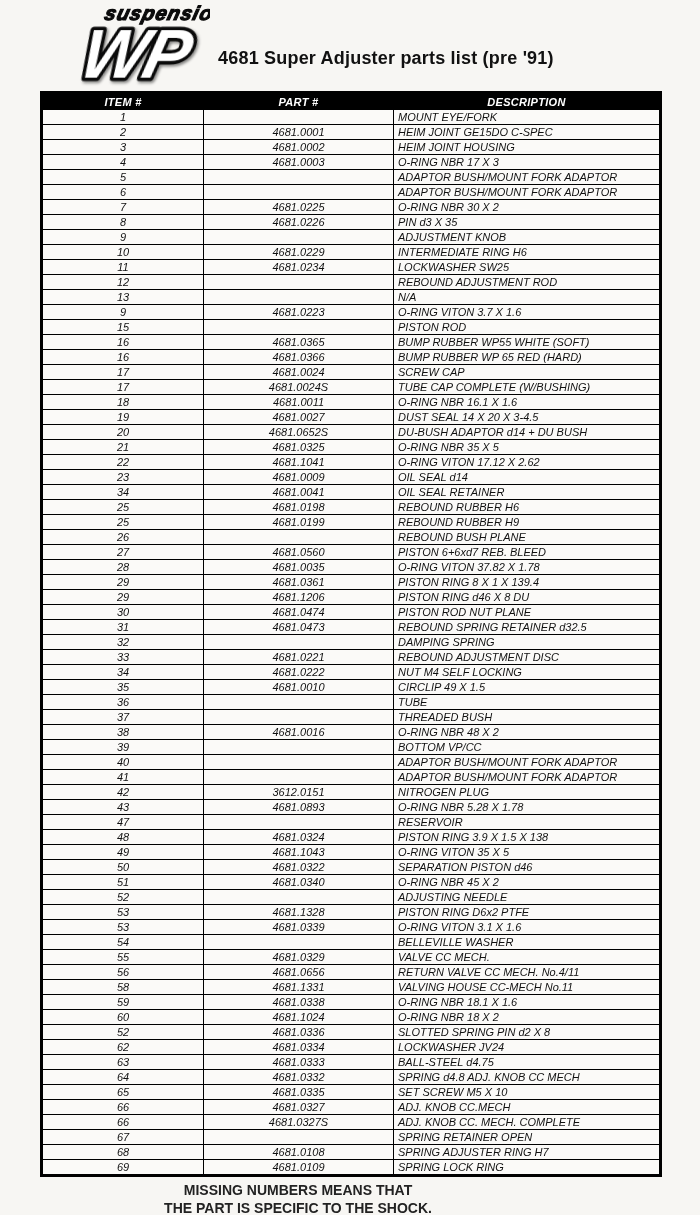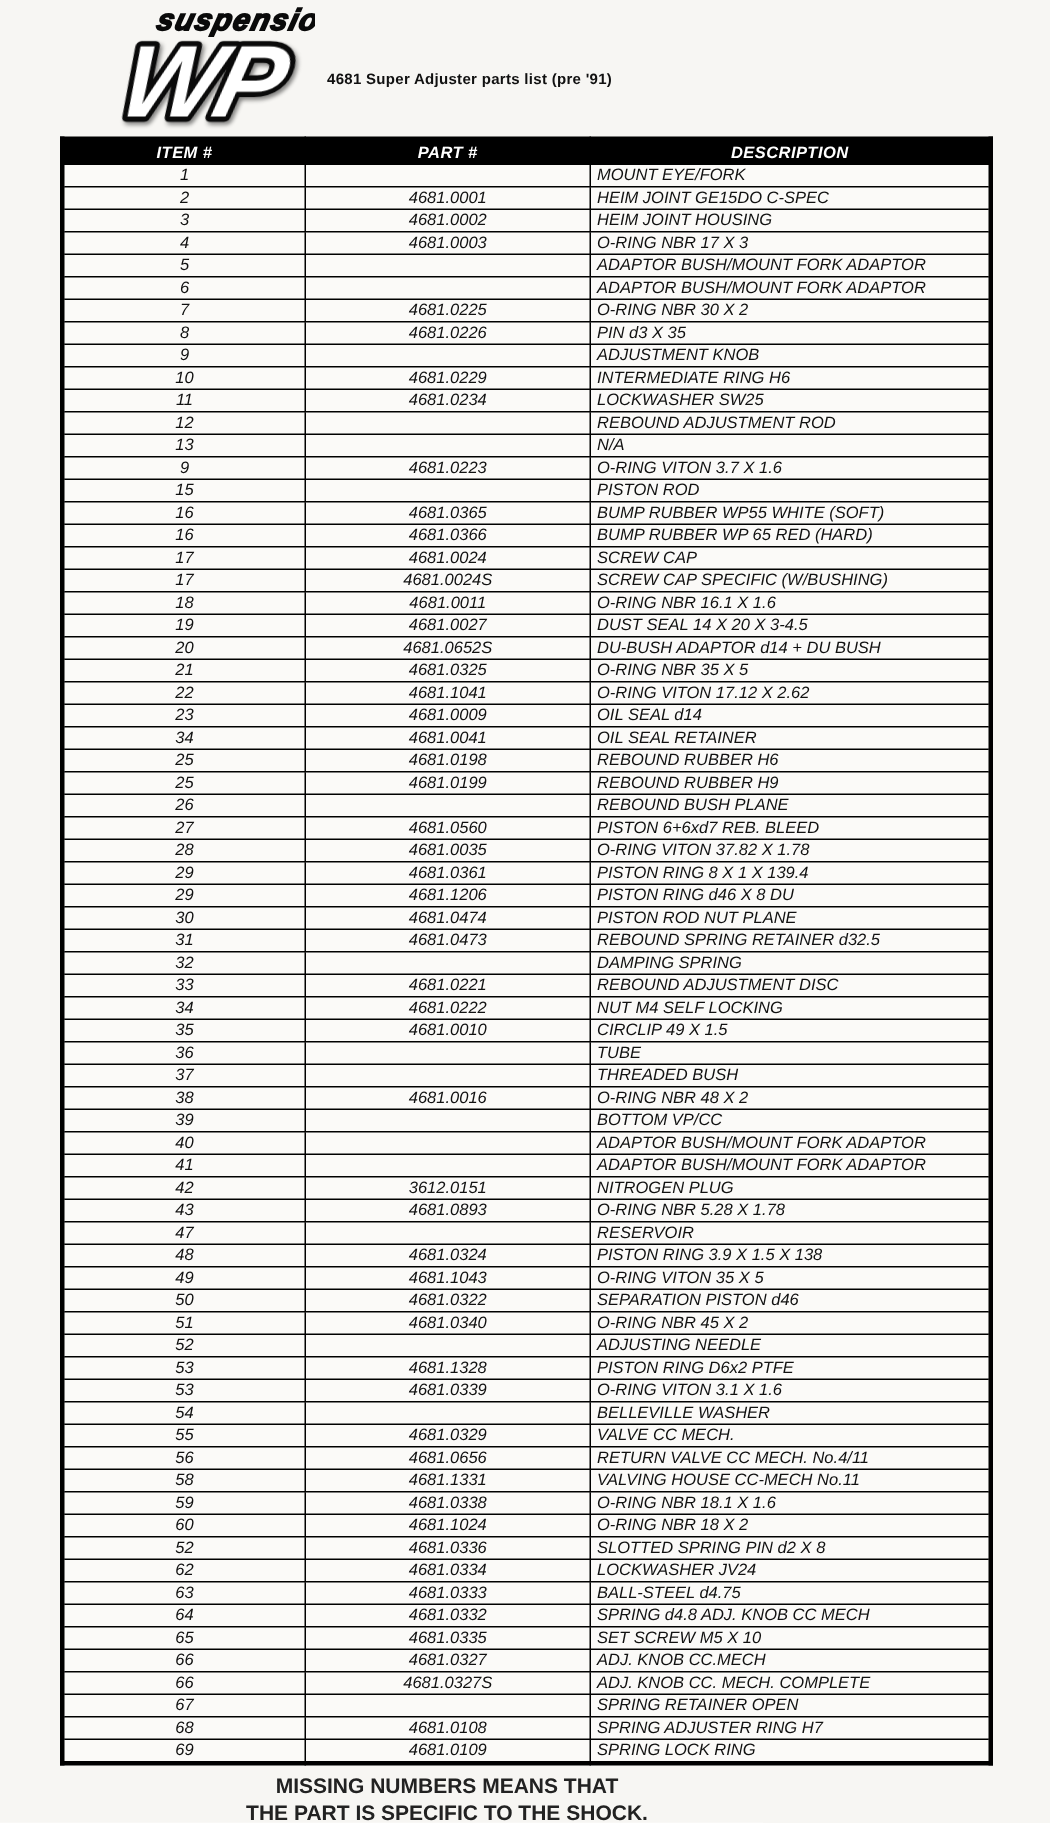--- a/index.html
+++ b/index.html
@@ -23,21 +23,21 @@
     position: absolute;
     left: 30px;
     top: 2px;
     width: 180px;
     height: 86px;
   }
   .doc-title {
     position: absolute;
     left: 218px;
     top: 48px;
-    font-size: 10px;
+    font-size: 18px;
     font-weight: bold;
     letter-spacing: 0.2px;
     white-space: nowrap;
   }
   table.parts {
     position: absolute;
     left: 40px;
     top: 91px;
     width: 619px;
     border-collapse: collapse;
@@ -205,21 +205,21 @@
           <td class="desc">BUMP RUBBER WP 65 RED (HARD)</td>
         </tr>
         <tr>
           <td class="item">17</td>
           <td class="part">4681.0024</td>
           <td class="desc">SCREW CAP</td>
         </tr>
         <tr>
           <td class="item">17</td>
           <td class="part">4681.0024S</td>
-          <td class="desc">SCREW CAP SPECIFIC (W/BUSHING)</td>
+          <td class="desc">TUBE CAP COMPLETE (W/BUSHING)</td>
         </tr>
         <tr>
           <td class="item">18</td>
           <td class="part">4681.0011</td>
           <td class="desc">O-RING NBR 16.1 X 1.6</td>
         </tr>
         <tr>
           <td class="item">19</td>
           <td class="part">4681.0027</td>
           <td class="desc">DUST SEAL 14 X 20 X 3-4.5</td>

